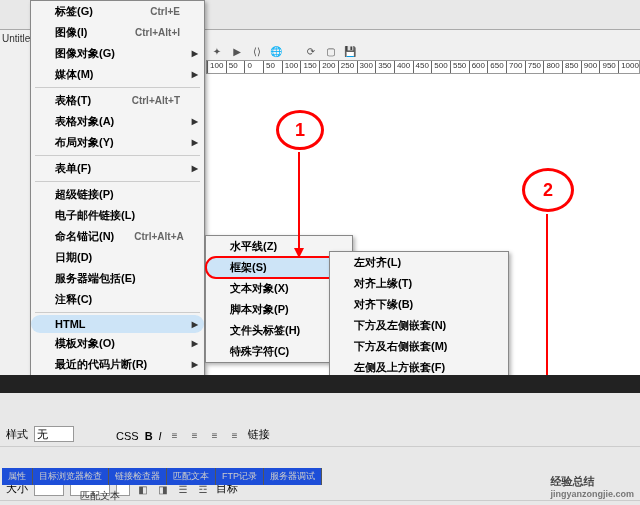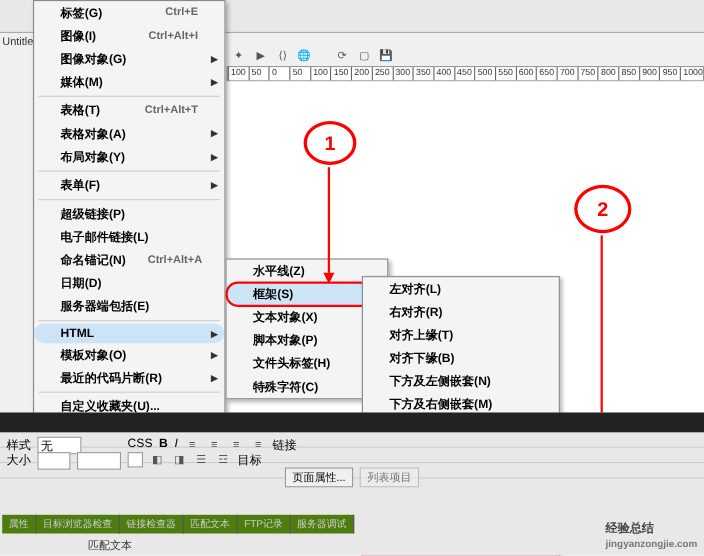--- a/index.html
+++ b/index.html
@@ -22,26 +22,26 @@
 .menu2 { top: 235px; left: 205px; width: 148px; }
 .menu3 { top: 251px; left: 329px; width: 180px; }
 .circle { position: absolute; border: 3px solid red; border-radius: 50%; display: flex; align-items: center; justify-content: center; color: red; font-size: 18px; font-weight: bold; }
 .c1 { top: 110px; left: 276px; width: 48px; height: 40px; }
 .c2 { top: 168px; left: 522px; width: 52px; height: 44px; }
 .arr { position: absolute; }
 .arr-line { background: red; position: absolute; }
 .arr-head { width: 0; height: 0; position: absolute; }
 .bottom-panel { position: absolute; bottom: 0; left: 0; right: 0; height: 130px; background: #e8e8e8; }
 .bp-dark { height: 18px; background: #222; }
-.bp-row { display: flex; align-items: flex-start; padding: 4px 6px; gap: 6px; border-bottom: 1px solid #ccc; height: 14px; }
+.bp-row { display: flex; align-items: flex-end; padding: 4px 6px; gap: 6px; border-bottom: 1px solid #ccc; height: 14px; margin-top: 40px; }
 .bp-input { height: 16px; border: 1px solid #999; background: #fff; }
 .bp-btn { padding: 1px 6px; border: 1px solid #999; background: #f0f0f0; font-size: 10px; height: 18px; }
 .watermark { position: absolute; bottom: 6px; right: 6px; font-size: 16px; font-weight: bold; color: #444; }
 .watermark .sm { font-size: 9px; font-weight: bold; display: block; text-align: right; color: #777; }
-.tabs { position: absolute; bottom: 20px; left: 2px; display: flex; background: #4d7c0f; justify-content: center; }
+.tabs { position: absolute; bottom: 20px; left: 2px; display: flex; background: #1d4ed8; justify-content: center; }
 .tab { padding: 2px 6px; color: #ccc; font-size: 9px; border-right: 1px solid #555; }
 .match-text { position: absolute; bottom: 2px; left: 80px; font-size: 10px; color: #333; }
 </style>
 </head>
 <body>
 
 <div class="toolbar-top"></div>
 <div class="untitled-label">Untitled</div>
 
 <div class="toolbar-mid">
@@ -127,20 +127,23 @@
     <div class="menu-item">
       <span>命名锚记(N)</span>
       <span class="short">Ctrl+Alt+A</span>
     </div>
     <div class="menu-item">
       <span>日期(D)</span>
     </div>
     <div class="menu-item">
       <span>服务器端包括(E)</span>
     </div>
+    <div class="menu-item">
+      <span>注释(C)</span>
+    </div>
     <div class="menu-sep"></div>
     <div class="menu-item highlight">
       <span>HTML</span>
       <span class="arrow">▶</span>
     </div>
     <div class="menu-item">
       <span>模板对象(O)</span>
       <span class="arrow">▶</span>
     </div>
     <div class="menu-item">
@@ -176,23 +179,20 @@
       <span class="arrow">▶</span>
     </div>
     <div class="menu-item">
       <span>特殊字符(C)</span>
       <span class="arrow">▶</span>
     </div>
   </div>
 <div class="menu menu3" id="m3">
     <div class="menu-item">
       <span>左对齐(L)</span>
-    </div>
-    <div class="menu-item">
-      <span>右对齐(R)</span>
     </div>
     <div class="menu-item">
       <span>对齐上缘(T)</span>
     </div>
     <div class="menu-item">
       <span>对齐下缘(B)</span>
     </div>
     <div class="menu-item">
       <span>下方及左侧嵌套(N)</span>
     </div>

